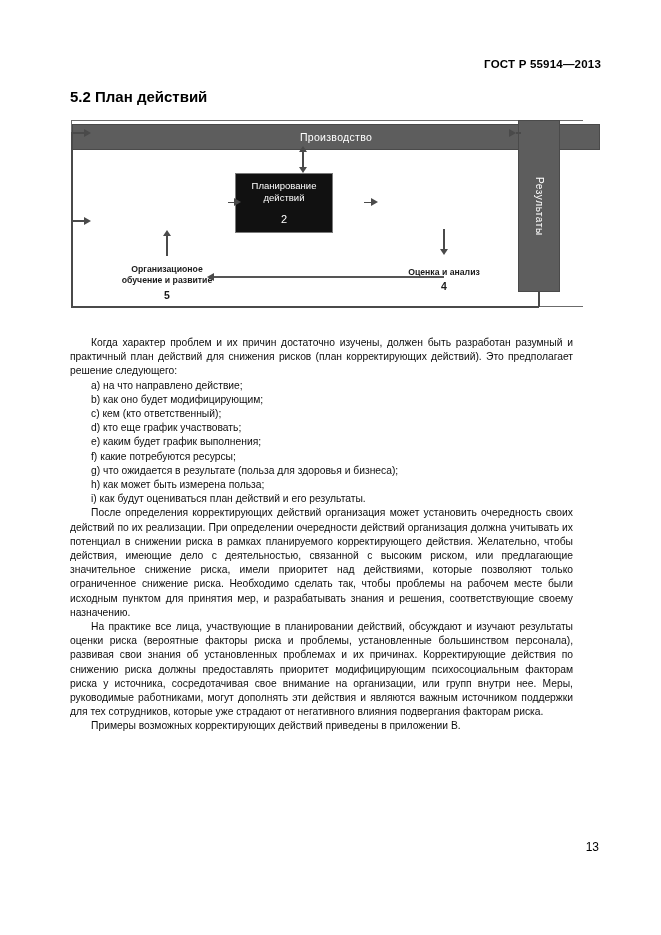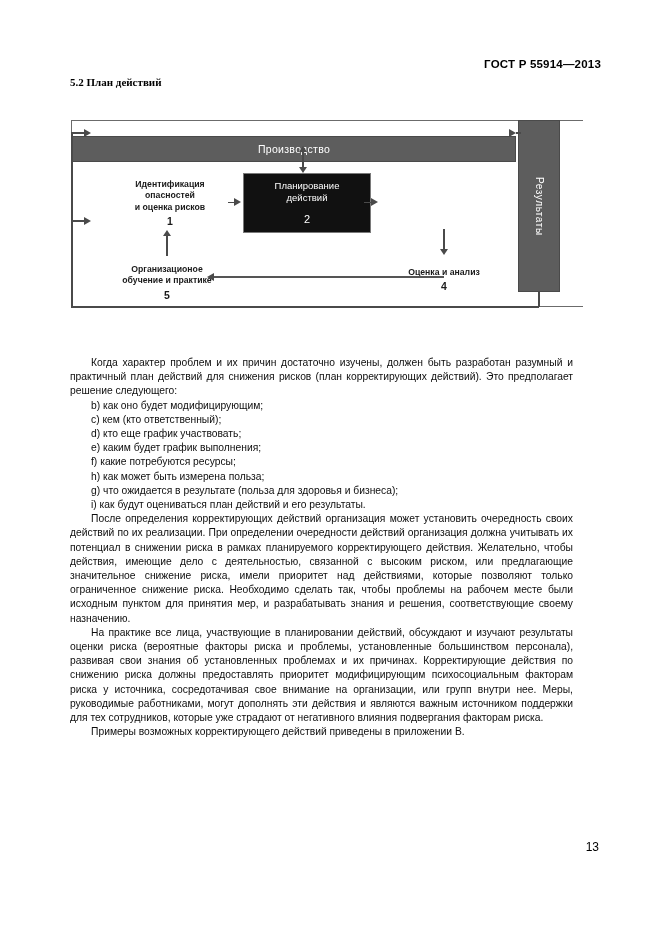--- a/index.html
+++ b/index.html
@@ -21,25 +21,24 @@
     right: 60px;
     font-size: 11.5px;
     font-weight: bold;
     letter-spacing: 0.2px;
     margin-left: 32px;
   }
 
   
   .section-heading {
     position: absolute;
-    top: 76px;
+    top: 88px;
     left: 70px;
-    font-size: 11px;
+    font-size: 15px;
     font-weight: bold;
-    font-family: Liberation Serif, serif;
   }
 
   
   .figure {
     position: absolute;
     left: 62px;
     top: 116px;
     width: 538px;
     height: 198px;
   }
@@ -48,22 +47,22 @@
     left: 9px;
     top: 4px;
     width: 512px;
     height: 187px;
     border: 1px solid #6b6b6b;
     border-right: none;
   }
   .bar-production {
     position: absolute;
     left: 10px;
-    top: 20px;
-    width: 444px;
+    top: 8px;
+    width: 528px;
     height: 26px;
     background: #5d5d5d;
     border: 1px solid #4a4a4a;
     color: #ffffff;
     font-size: 10.5px;
     display: flex;
     align-items: center;
     justify-content: center;
     letter-spacing: 0.3px;
   }
@@ -80,23 +79,23 @@
     display: flex;
     align-items: center;
     justify-content: center;
   }
   .box-results span {
     writing-mode: vertical-rl;
     letter-spacing: 0.6px;
   }
   .box-planning {
     position: absolute;
-    left: 181px;
+    left: 173px;
     top: 57px;
-    width: 128px;
+    width: 98px;
     height: 60px;
     background: #111111;
     border: 1px solid #7a7a7a;
     color: #ffffff;
     font-size: 9.5px;
     display: flex;
     flex-direction: column;
     align-items: center;
     justify-content: center;
     line-height: 1.25;
@@ -135,21 +134,20 @@
   .body-text {
     position: absolute;
     left: 70px;
     top: 336px;
     width: 503px;
     font-size: 10.3px;
     line-height: 14.2px;
     text-align: justify;
     text-justify: inter-word;
     color: #0d0d0d;
-    margin-top: 20px;
   }
   .body-text p { margin: 0; text-indent: 21px; }
   .list-item { text-indent: 21px; }
   .page-number {
     position: absolute;
     right: 62px;
     top: 840px;
     font-size: 12px;
   }
 </style>
@@ -171,31 +169,25 @@
   <div class="box-results">
     <span>Результаты</span>
   </div>
 
   <div class="box-planning">
     <div>Планирование</div>
     <div>действий</div>
     <div class="num">2</div>
   </div>
 
-  <div class="node node-hazards">
-    <span>Идентификация</span><br>
-    <span>опасностей</span><br>
-    <span>и оценка рисков</span>
-    <span class="num">1</span>
-  </div>
 
 
   <div class="node node-learn">
     <span>Организационое</span><br>
-    <span>обучение и практике</span>
+    <span>обучение и развитие</span>
     <span class="num">5</span>
   </div>
 
   <div class="node node-eval">
     <span>Оценка и анализ</span>
     <span class="num">4</span>
   </div>
 
   <div class="ln v" style="left:9px; top:16px; height:175px;"></div>
   <div class="ln h" style="left:9px; top:16px; width:14px;"></div>
@@ -225,26 +217,27 @@
 
   <div class="ln h thick" style="left:152px; top:160px; width:230px; height:2px;"></div>
   <div class="ar ar-l" style="left:145px; top:157px;"></div>
 
   <div class="ln v" style="left:104px; top:118px; height:22px;"></div>
   <div class="ar ar-u" style="left:100.5px; top:114px;"></div>
 </div>
 
 <div class="body-text">
   <p>Когда характер проблем и их причин достаточно изучены, должен быть разработан разумный и практичный план действий для снижения рисков (план корректирующих действий). Это предполагает решение следующего:</p>
+  <p class="list-item">a) на что направлено действие;</p>
   <p class="list-item">b) как оно будет модифицирующим;</p>
   <p class="list-item">c) кем (кто ответственный);</p>
   <p class="list-item">d) кто еще график участвовать;</p>
   <p class="list-item">e) каким будет график выполнения;</p>
   <p class="list-item">f) какие потребуются ресурсы;</p>
+  <p class="list-item">g) что ожидается в результате (польза для здоровья и бизнеса);</p>
   <p class="list-item">h) как может быть измерена польза;</p>
-  <p class="list-item">g) что ожидается в результате (польза для здоровья и бизнеса);</p>
   <p class="list-item">i) как будут оцениваться план действий и его результаты.</p>
   <p>После определения корректирующих действий организация может установить очередность своих действий по их реализации. При определении очередности действий организация должна учитывать их потенциал в снижении риска в рамках планируемого корректирующего действия. Желательно, чтобы действия, имеющие дело с деятельностью, связанной с высоким риском, или предлагающие значительное снижение риска, имели приоритет над действиями, которые позволяют только ограниченное снижение риска. Необходимо сделать так, чтобы проблемы на рабочем месте были исходным пунктом для принятия мер, и разрабатывать знания и решения, соответствующие своему назначению.</p>
   <p>На практике все лица, участвующие в планировании действий, обсуждают и изучают результаты оценки риска (вероятные факторы риска и проблемы, установленные большинством персонала), развивая свои знания об установленных проблемах и их причинах. Корректирующие действия по снижению риска должны предоставлять приоритет модифицирующим психосоциальным факторам риска у источника, сосредотачивая свое внимание на организации, или групп внутри нее. Меры, руководимые работниками, могут дополнять эти действия и являются важным источником поддержки для тех сотрудников, которые уже страдают от негативного влияния подвергания факторам риска.</p>
-  <p>Примеры возможных корректирующего действий приведены в приложении В.</p>
+  <p>Примеры возможных корректирующих действий приведены в приложении В.</p>
 </div>
 
 <div class="page-number">13</div>
 
 </body></html>

